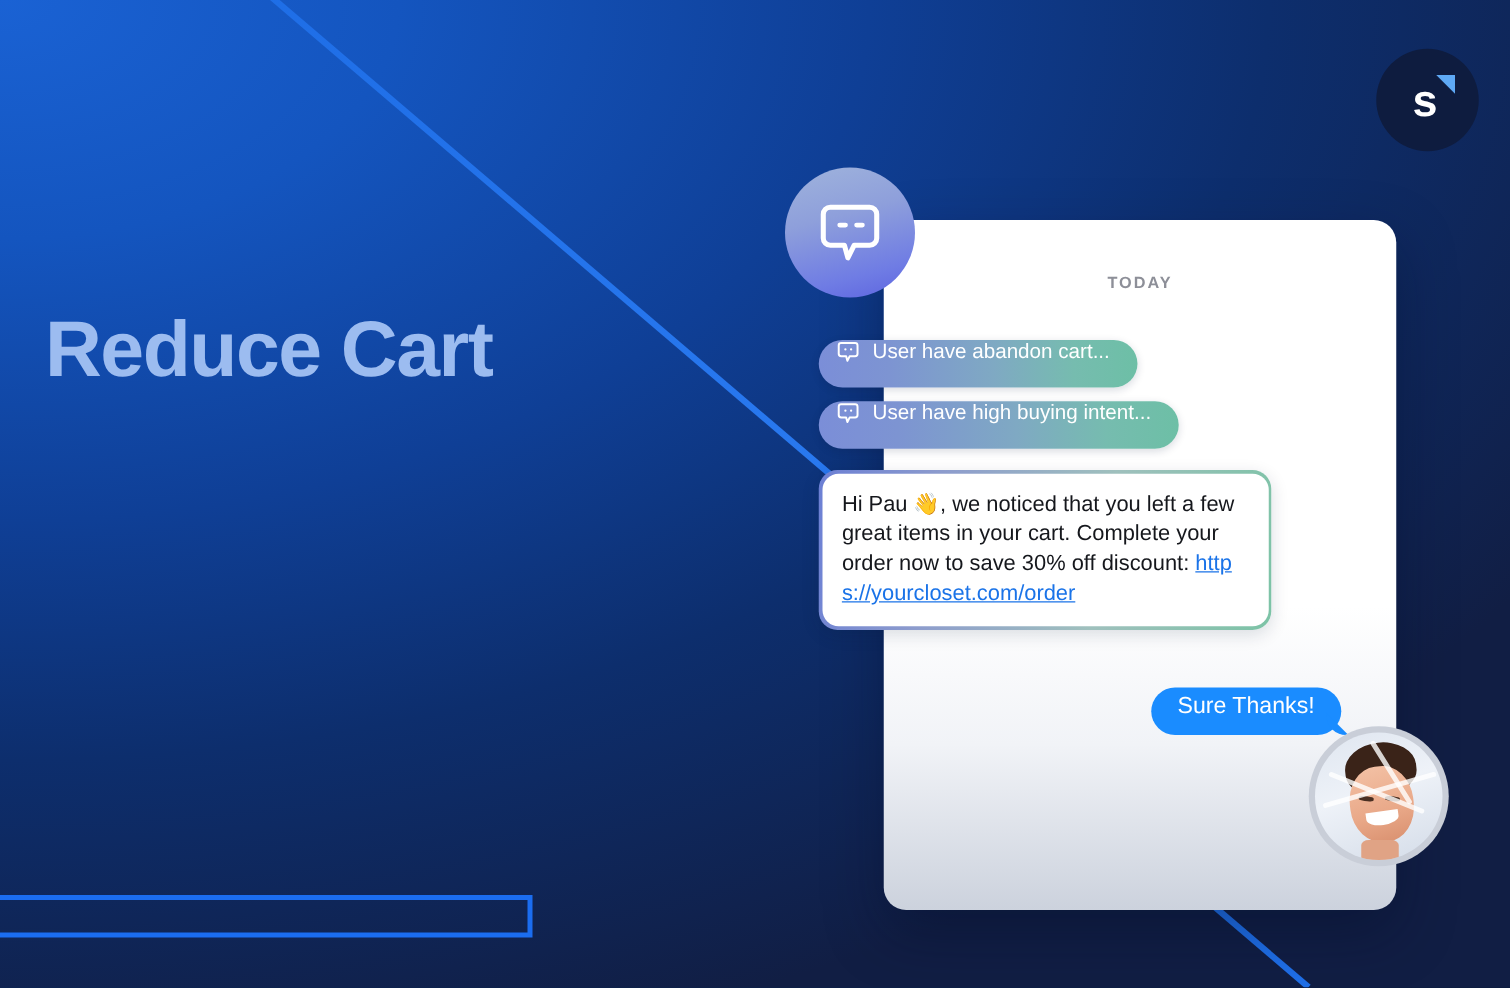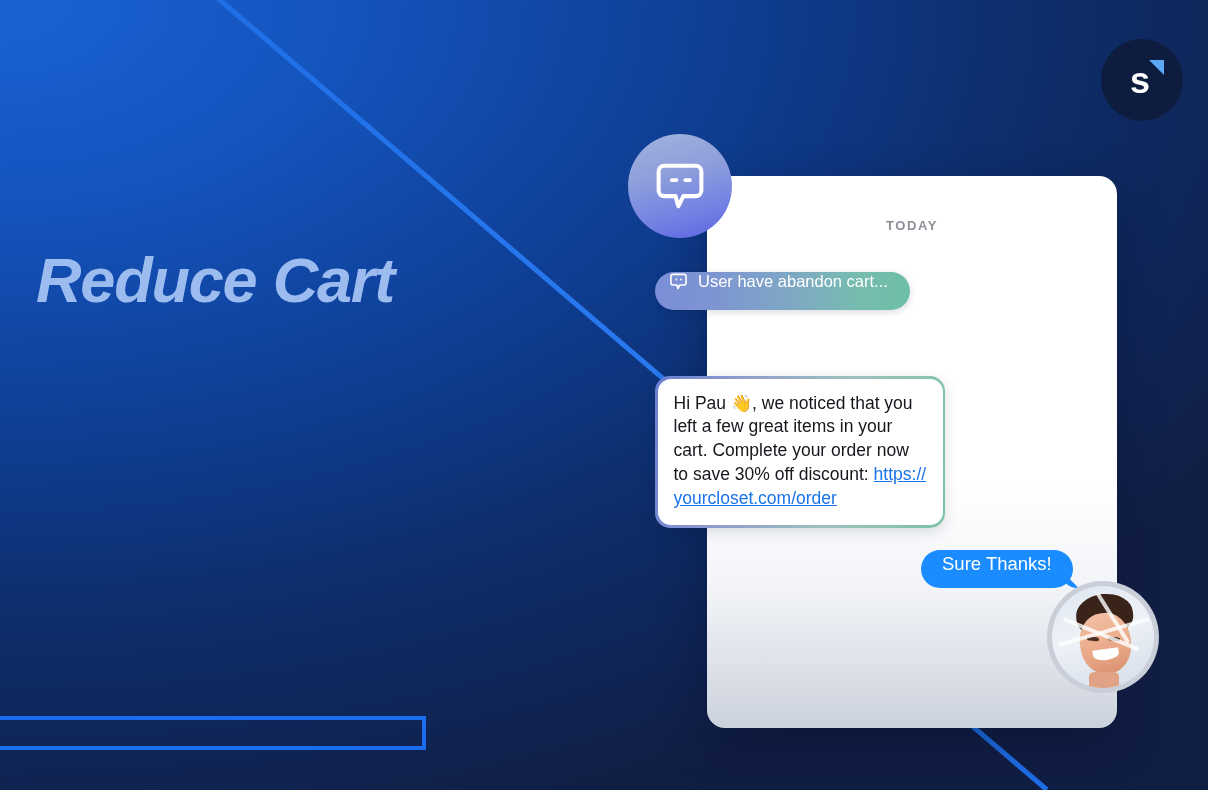--- a/index.html
+++ b/index.html
@@ -75,21 +75,21 @@
     position:absolute;
     left:36px; top:240px;
     width:620px;
     font-size:63px;
     font-weight:700;
     line-height:1.27;
     letter-spacing:-1.2px;
     color:#ffffff;
   }
   .hl-line{ display:block; white-space:nowrap; }
-  .tone-light{ color:#9cbcf0;font-style:italic; }
+  .tone-light{ color:#9cbcf0; }
   .tone-white{ color:#ffffff; }
 
   
   .chat-card{
     position:absolute;
     left:707px; top:176px;
     width:410px; height:552px;
     border-radius:18px 18px 18px 18px;
     background:linear-gradient(180deg,#ffffff 0%,#ffffff 56%,#f1f3f7 76%,#ccd2dd 100%);
     box-shadow:0 18px 46px rgba(3,12,38,.34);
@@ -136,21 +136,21 @@
     box-shadow:0 2px 7px rgba(10,25,60,.16);
   }
   .pill svg{ width:19px; height:19px; flex:none; }
   .pill-1{ left:655px; top:272px; }
   .pill-2{ left:655px; top:321px; }
 
   
   .msg-bubble{
     position:absolute;
     left:655px; top:376px;
-    width:290px;
+    width:362px;
     padding:2.5px;
     border-radius:15px;
     background:linear-gradient(100deg,#6b7fd4 0%,#8d9ccd 26%,#9fc0bd 62%,#7cc3a6 100%);
     z-index:4;
     box-shadow:0 4px 14px rgba(10,25,60,.14);
   }
   .msg-inner{
     background:#ffffff;
     border-radius:13px;
     padding:13px 16px 14px 16px;
@@ -286,20 +286,28 @@
 
   <div class="pill pill-1">
     <svg viewBox="0 0 48 48" aria-hidden="true">
       <path d="M10 6h28a5 5 0 0 1 5 5v17a5 5 0 0 1-5 5H27l-4.5 9-2.5-9H10a5 5 0 0 1-5-5V11a5 5 0 0 1 5-5z" fill="none" stroke="#ffffff" stroke-width="4" stroke-linejoin="round"></path>
       <circle cx="18.5" cy="19" r="2.3" fill="#ffffff"></circle>
       <circle cx="30" cy="19" r="2.3" fill="#ffffff"></circle>
     </svg>
     <span>User have abandon cart...</span>
   </div>
 
+  <div class="pill pill-2">
+    <svg viewBox="0 0 48 48" aria-hidden="true">
+      <path d="M10 6h28a5 5 0 0 1 5 5v17a5 5 0 0 1-5 5H27l-4.5 9-2.5-9H10a5 5 0 0 1-5-5V11a5 5 0 0 1 5-5z" fill="none" stroke="#ffffff" stroke-width="4" stroke-linejoin="round"></path>
+      <circle cx="18.5" cy="19" r="2.3" fill="#ffffff"></circle>
+      <circle cx="30" cy="19" r="2.3" fill="#ffffff"></circle>
+    </svg>
+    <span>User have high buying intent...</span>
+  </div>
 
   <div class="msg-bubble">
     <div class="msg-inner"><span>Hi Pau </span><span class="wave">👋</span><span>, we noticed that you left a few great items in your cart. Complete your order now to save 30% off discount: </span><a class="msg-link" href="#">https://yourcloset.com/order</a></div>
   </div>
 
   <div class="reply">
     <span>Sure Thanks!</span>
   </div>
 
   <div class="user-avatar">

